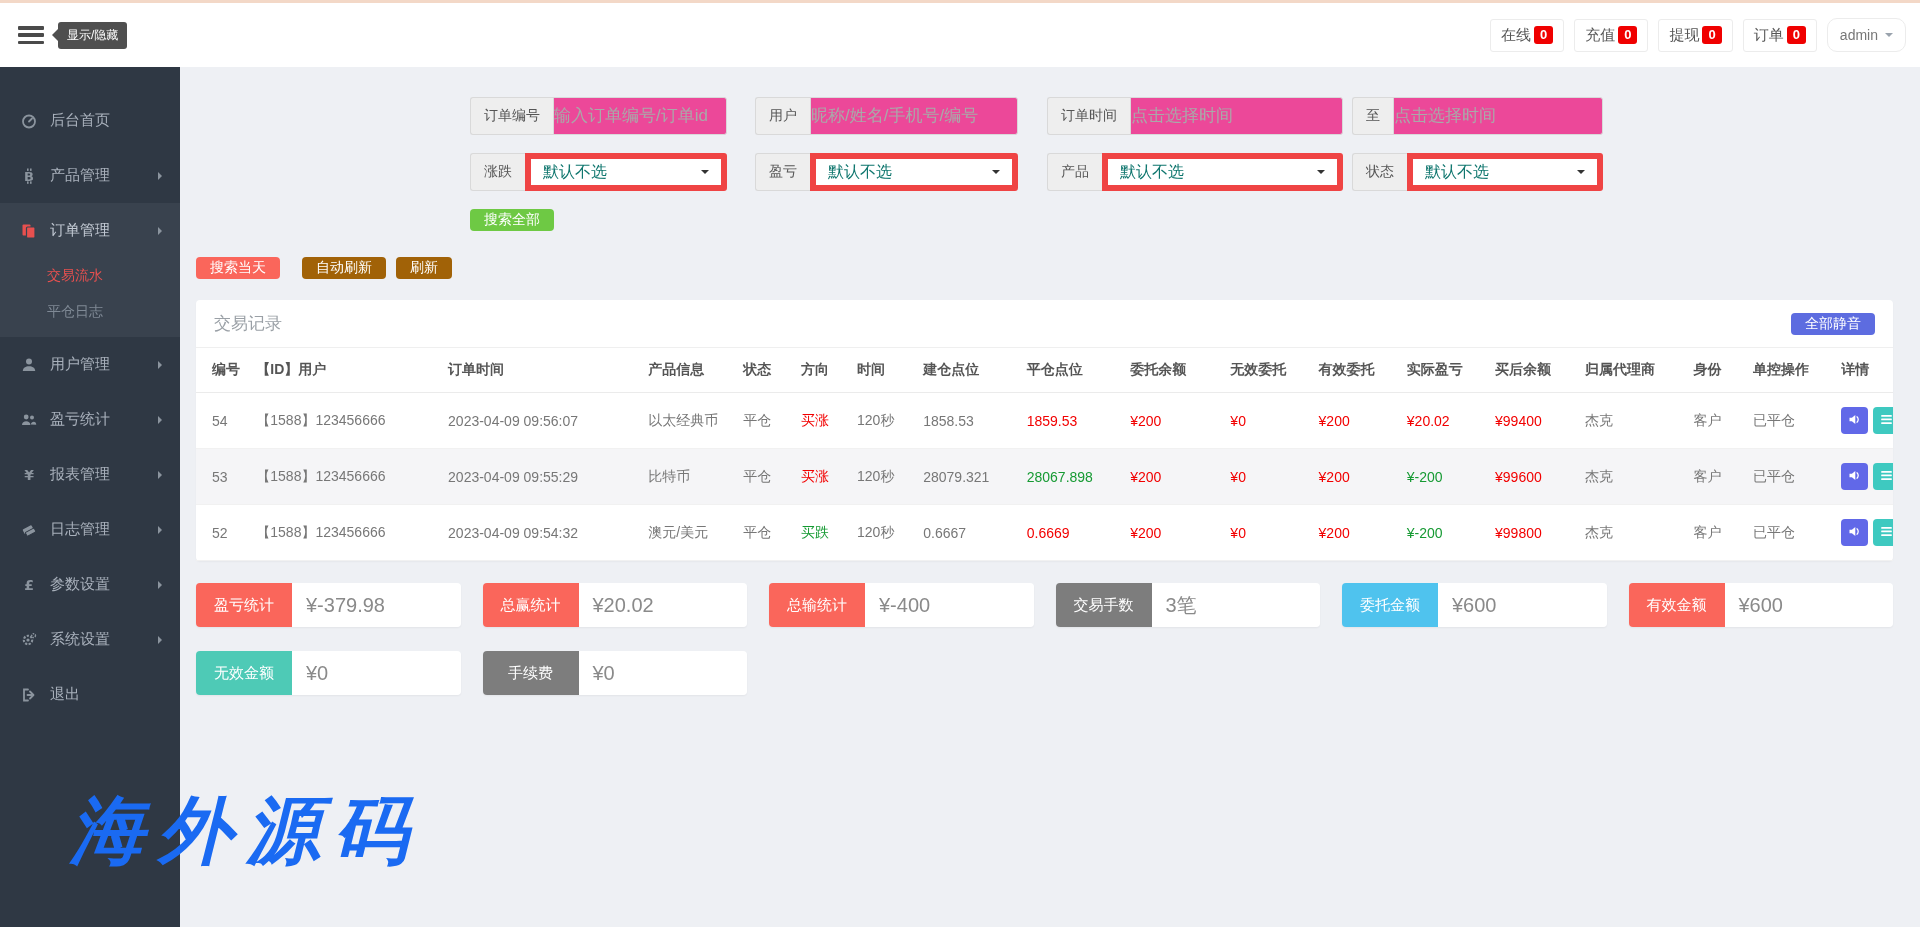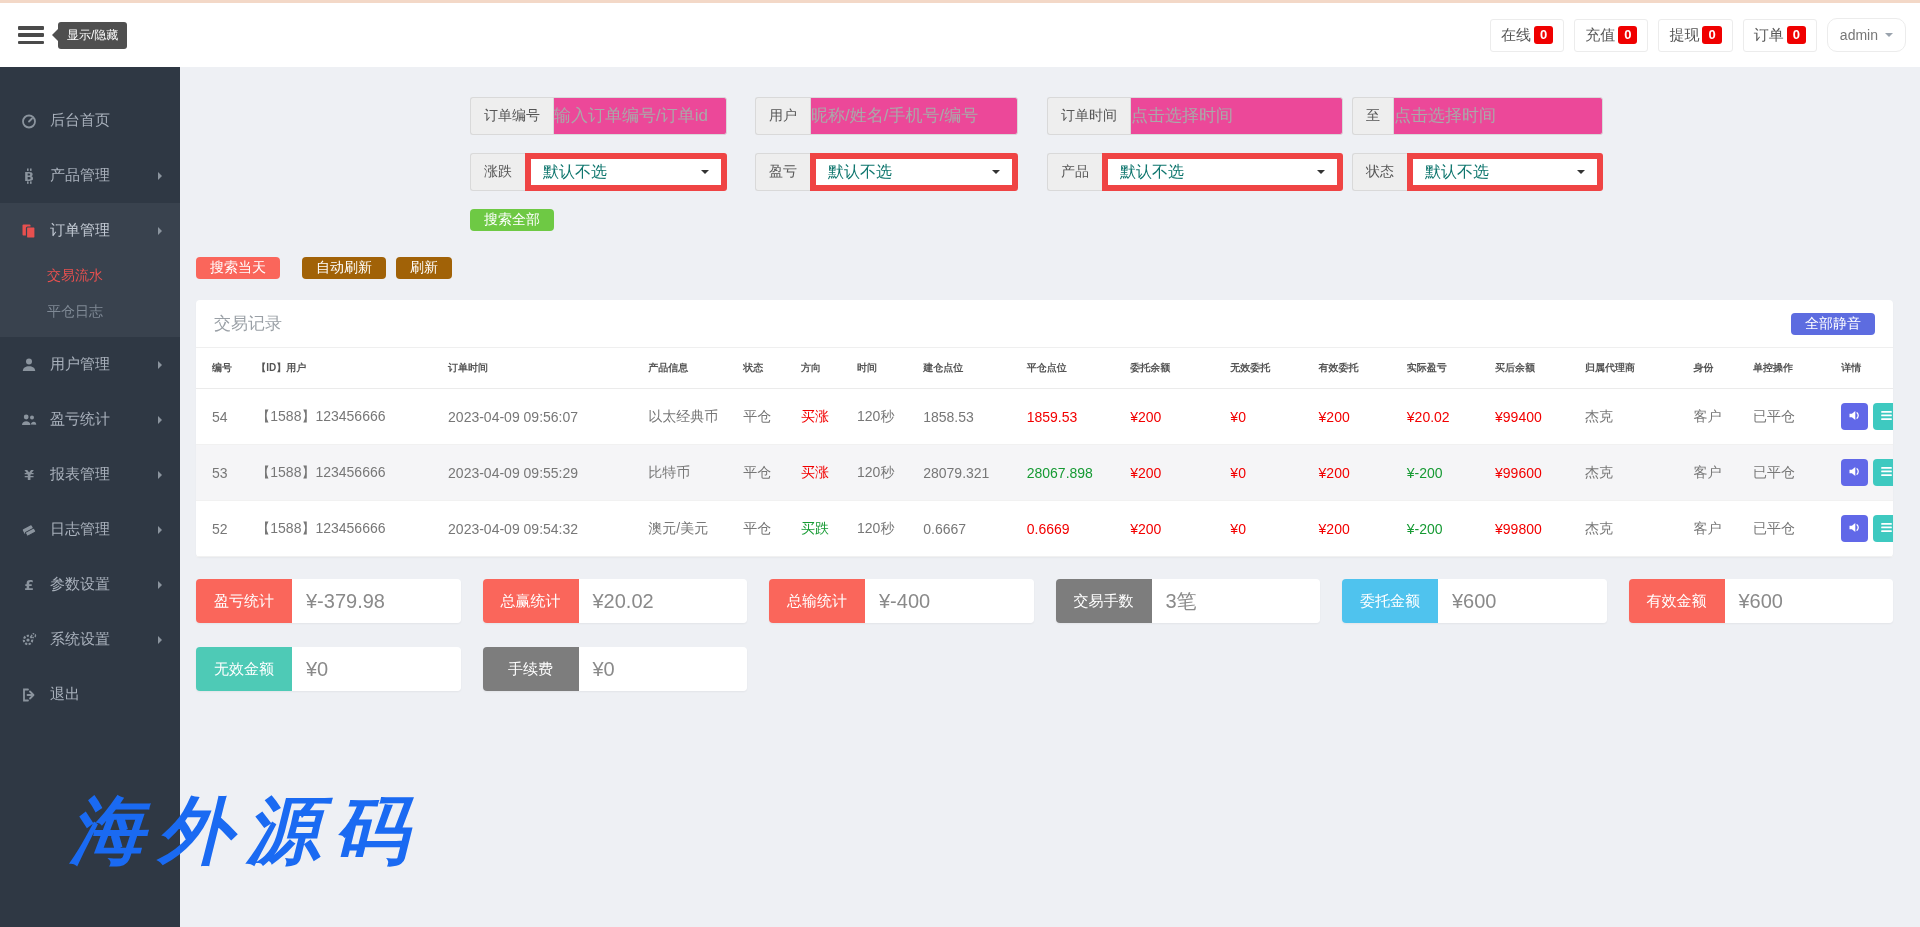--- a/index.html
+++ b/index.html
@@ -53,21 +53,21 @@
   .action-row { margin-top:26px; display:flex; gap:0; }
   .action-row .btn-red { margin-right:22px; }
   .action-row .btn-teal + .btn-teal { margin-left:10px; }
 
   
   .panel { margin-top:21px; background:#fff; border-radius:4px; box-shadow:0 1px 2px rgba(0,0,0,.04); }
   .panel-head { display:flex; align-items:center; justify-content:space-between; padding:12px 18px; border-bottom:1px solid #efefef; }
   .panel-title { color:#9aa0a6; font-size:17px; }
 
   table { width:100%; border-collapse:collapse; table-layout:fixed; }
-  th { text-align:left; color:#555; font-size:10px; font-weight:bold; padding:13px 6px; border-bottom:1px solid #ebebeb; white-space:nowrap; }
+  th { text-align:left; color:#555; font-size:14px; font-weight:bold; padding:13px 6px; border-bottom:1px solid #ebebeb; white-space:nowrap; }
   td { color:#777; font-size:14px; padding:14px 6px; border-bottom:1px solid #f1f1f1; white-space:nowrap; overflow:hidden; }
   tbody tr:nth-child(2) { background:#f5f5f7; }
   th:first-child, td:first-child { padding-left:16px; }
   .c-red { color:#f20000; }
   .c-green { color:#169a33; }
   .icon-btn { width:27px; height:27px; border:none; border-radius:4px; display:inline-flex; align-items:center; justify-content:center; cursor:pointer; vertical-align:middle; }
   .ib-indigo { background:#6168e8; }
   .ib-teal { background:#3ec9c0; margin-left:5px; }
 
   

